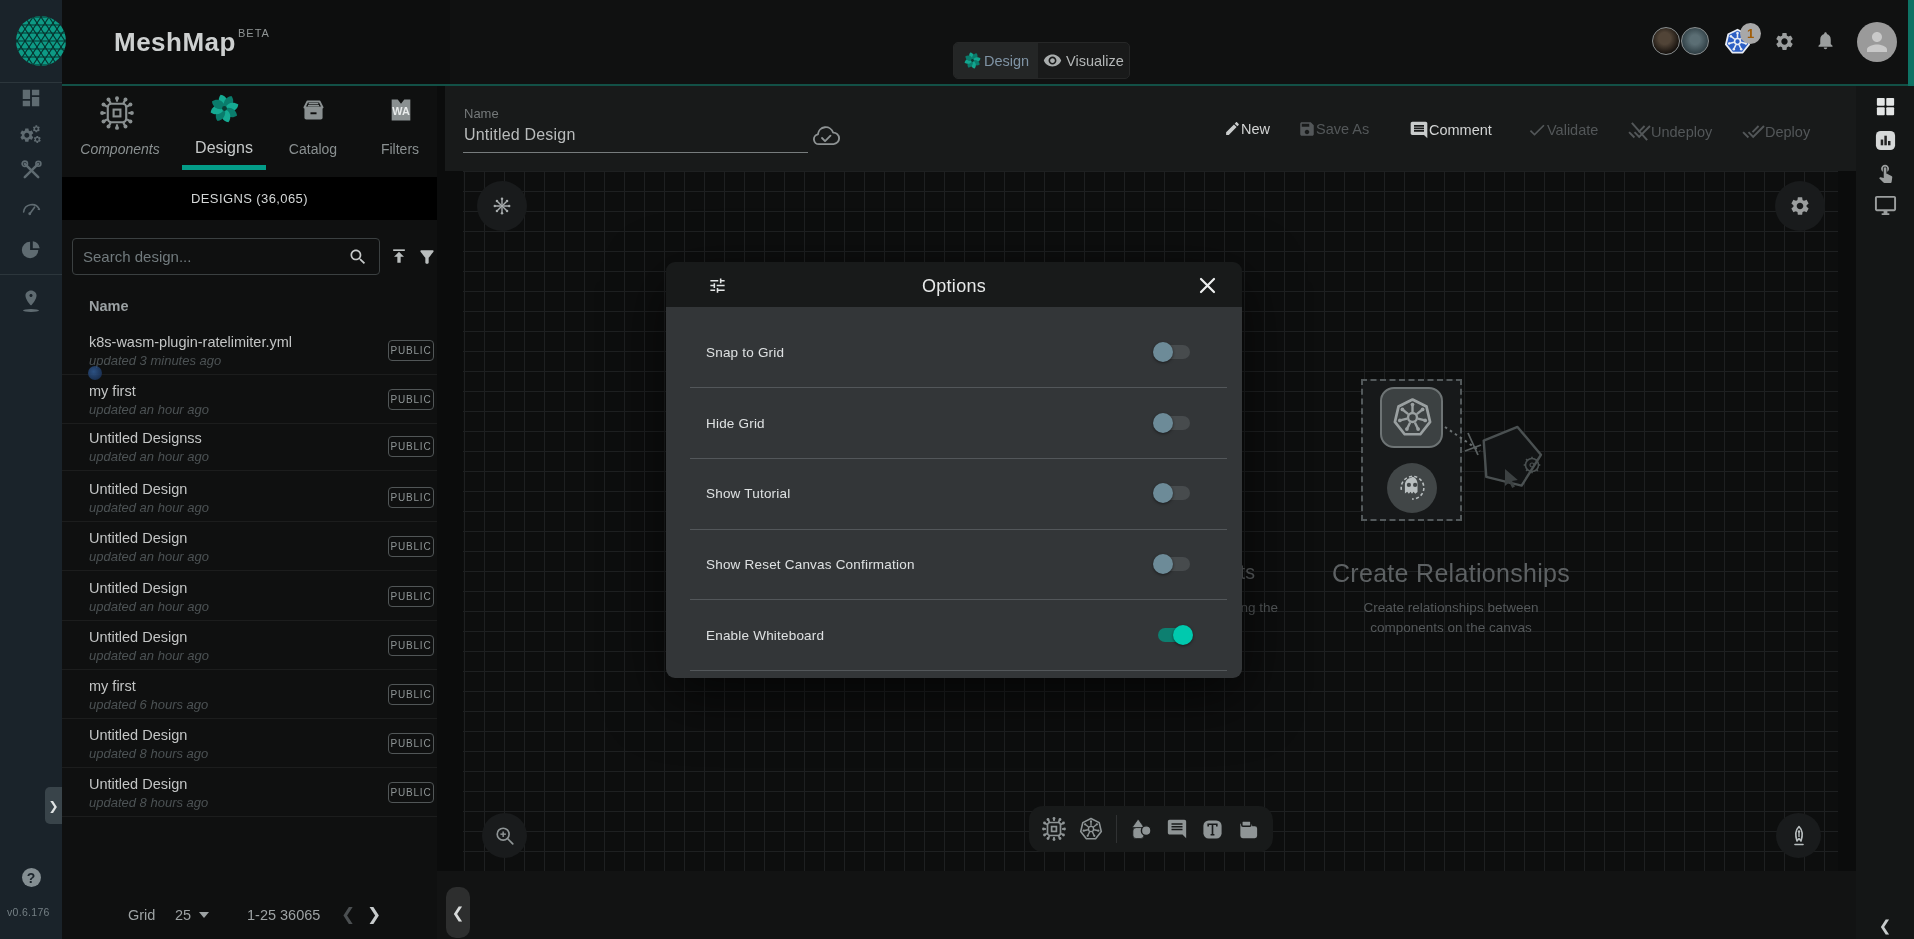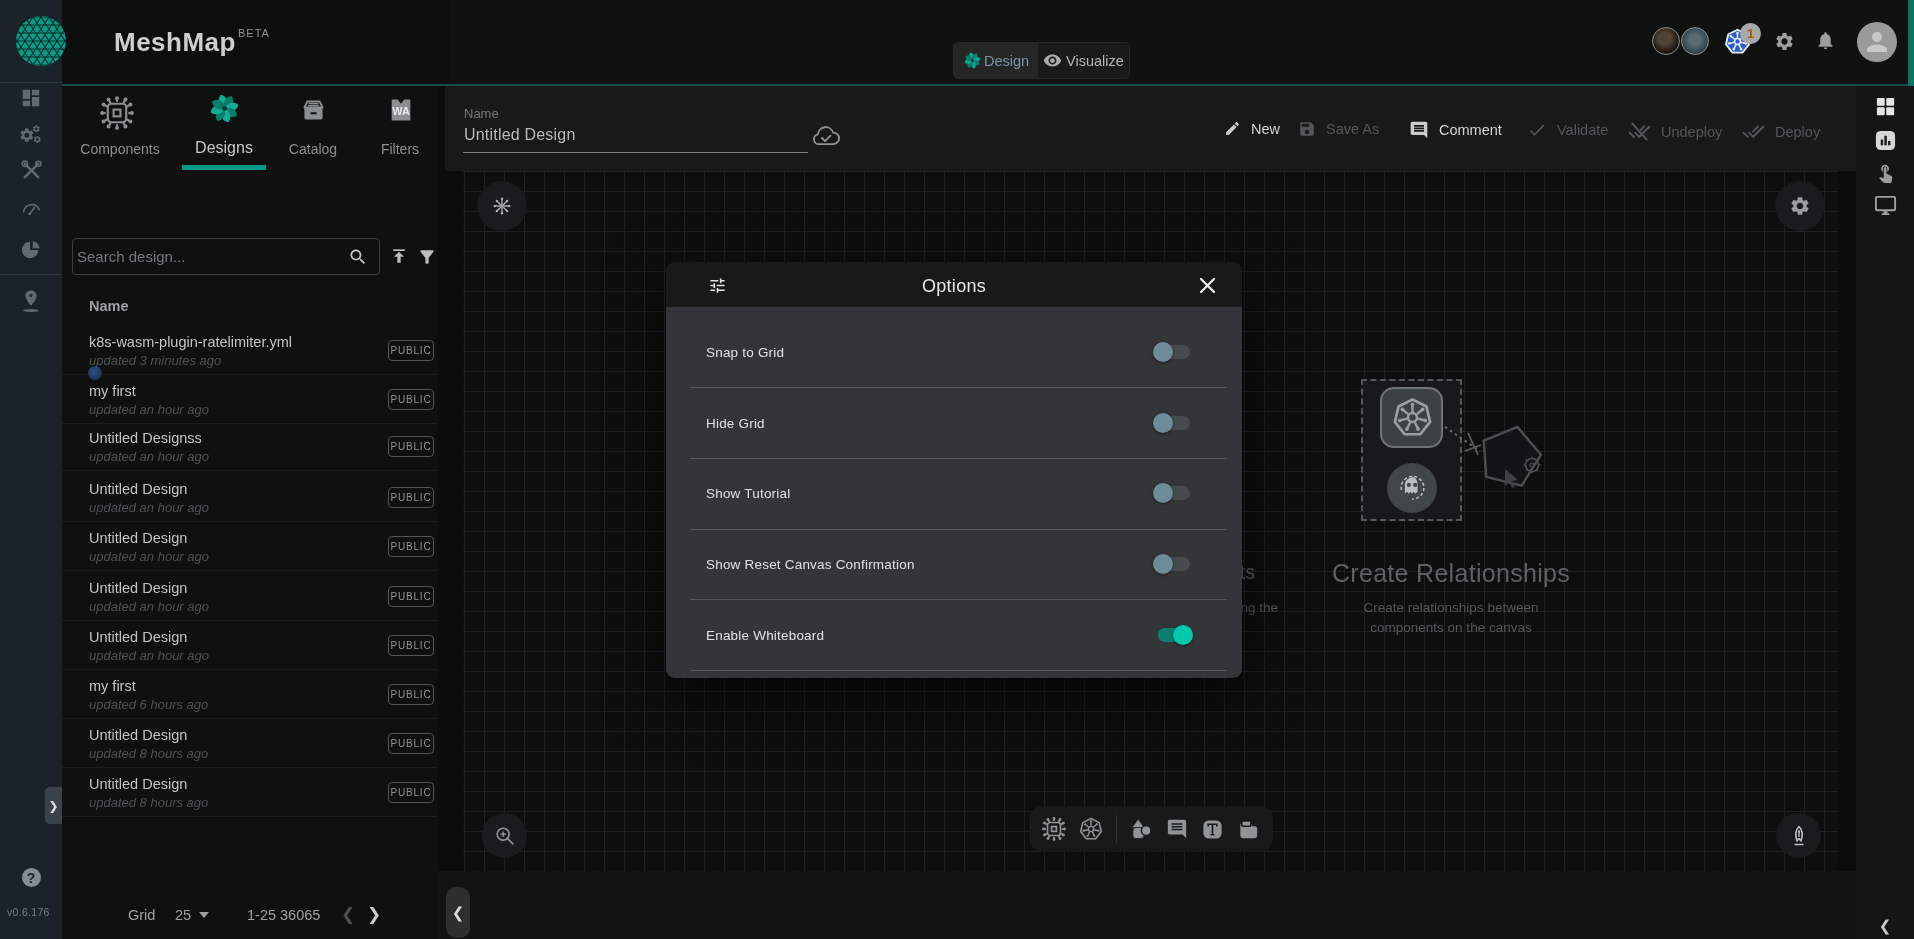--- a/index.html
+++ b/index.html
@@ -25,21 +25,21 @@
   .snIc { position:absolute; left:0; width:62px; display:flex; justify-content:center; }
   #snHandle { left:45px; top:787px; width:17px; height:37px; background:#39444a; border-radius:5px 0 0 5px; color:#dfe3e3; font-size:12px; display:flex; align-items:center; justify-content:center; }
   #vers { left:7px; top:906px; color:#747f84; font-size:10.5px; letter-spacing:0.3px;}
 
   
   #lpanel { left:62px; top:86px; width:375px; height:853px; background:#0f1010; }
   .tabIc { position:absolute; top:7px; }
   .tabLbl { position:absolute; top:55px; width:140px; text-align:center; color:#8a9091; font-size:14px; }
   #tabind { position:absolute; left:120px; top:79px; width:84px; height:4.5px; background:#039c88; }
   #designsbar { position:absolute; left:0; top:91px; width:375px; height:43px; background:#000; color:#d4d7d7; font-size:13px; letter-spacing:0.4px; display:flex; align-items:center; justify-content:center; }
-  #searchbox { position:absolute; left:10px; top:152px; width:308px; height:37px; border:1px solid #3b4041; border-radius:4px; color:#717a7d; font-size:15px; line-height:35px; padding-left:4px; }
+  #searchbox { position:absolute; left:10px; top:152px; width:308px; height:37px; border:1px solid #3b4041; border-radius:4px; color:#717a7d; font-size:15px; line-height:35px; padding-left:10px; }
   #nameHdr { position:absolute; left:27px; top:212px; color:#9ba1a3; font-size:14.5px; font-weight:bold; }
 
   .row { position:absolute; left:0; width:375px; height:49.2px; border-bottom:1px solid #1c1d1d; }
   .rname { position:absolute; left:27px; top:8px; color:#c3c5c5; font-size:14.5px; }
   .rsub { position:absolute; left:27px; top:27px; color:#4c5254; font-size:13px; font-style:italic; }
   .rbadge { position:absolute; left:326px; top:14px; width:46px; height:21px; border:1px solid #515657; border-radius:4px; color:#8f9596; font-size:10px; letter-spacing:0.8px; display:flex; align-items:center; justify-content:center; }
 
   #pgn { position:absolute; left:0; top:808px; width:375px; height:43px; color:#9da2a3; font-size:14.5px; }
   .pgt { position:absolute; top:13px; }
   #lpHandle { left:446px; top:887px; width:24px; height:51px; background:#2d2e2e; border-radius:10px; color:#d8dbdb; font-size:15px; display:flex; align-items:center; justify-content:center; }
@@ -53,21 +53,21 @@
   #gapR { left:1838px; top:171px; width:18px; height:768px; background:#0b0c0c; }
   #footerband { left:437px; top:871px; width:1477px; height:68px; background:#121313; }
   #rpanel { left:1856px; top:86px; width:58px; height:853px; background:#141616; }
   .rpIc { position:absolute; left:1856px; width:58px; display:flex; justify-content:center; }
 
   #nmLbl { left:464px; top:106px; color:#75797a; font-size:13px; }
   #nmVal { left:464px; top:126px; color:#b8bbbb; font-size:16px; letter-spacing:0.2px; }
   #nmUnd { left:463px; top:152px; width:345px; height:1px; background:#777c7d; }
   #cloudIc { left:811px; top:123px; }
 
-  .actBtn { position:absolute; top:120px; display:flex; align-items:center; gap:10px; font-size:14.5px; white-space:nowrap; }
+  .actBtn { position:absolute; top:120px; display:flex; align-items:center; font-size:14.5px; white-space:nowrap; }
   .bright { color:#d2d4d4; }
   .dim { color:#535759; }
 
   .circBtn { position:absolute; border-radius:50%; background:#191b1c; display:flex; align-items:center; justify-content:center; }
 
   
   #dashbox { left:1361px; top:379px; width:101px; height:142px; border:2px dashed #53595b; background:#17191a; }
   #k8sq { left:1380px; top:387px; width:63px; height:61px; background:#3c4142; border:2px solid #6e7475; border-radius:14px; display:flex; align-items:center; justify-content:center; }
   #sqc { left:1387px; top:463px; width:50px; height:50px; background:#414647; border-radius:50%; display:flex; align-items:center; justify-content:center; }
   #crTitle { left:1311px; top:559px; width:280px; text-align:center; color:#5d6163; font-size:25px; letter-spacing:0.3px; }
@@ -312,21 +312,21 @@
             <line x1="5" y1="16.5" x2="2.5" y2="18" stroke="#8a9091" stroke-width="1.5"></line>
             <circle cx="2.5" cy="18" r="1.4" fill="#8a9091"></circle>
             <line x1="20" y1="12" x2="22.5" y2="12" stroke="#8a9091" stroke-width="1.5"></line>
             <circle cx="22.5" cy="12" r="1.4" fill="#8a9091"></circle>
             <line x1="19" y1="7.5" x2="21.5" y2="6" stroke="#8a9091" stroke-width="1.5"></line>
             <circle cx="21.5" cy="6" r="1.4" fill="#8a9091"></circle>
             <line x1="19" y1="16.5" x2="21.5" y2="18" stroke="#8a9091" stroke-width="1.5"></line>
             <circle cx="21.5" cy="18" r="1.4" fill="#8a9091"></circle>
           </svg>
         </div>
-        <div class="tabLbl" style="left:-12px;">Components</div>
+        <div class="tabLbl" style="left:-12px;font-style:italic;">Components</div>
         <div class="tabIc" style="left:146px; top:6px;">
           <svg width="33" height="33" viewBox="0 0 32 32">
             <g transform="rotate(0 16 16)">
               <path d="M15.6 15.6 C10.5 13.5 8.6 7.5 12.2 2.6 C18 3.4 21 9.5 17.6 14.8 Z" fill="#15ab93"></path>
             </g>
             <g transform="rotate(45 16 16)">
               <path d="M15.6 15.6 C10.5 13.5 8.6 7.5 12.2 2.6 C18 3.4 21 9.5 17.6 14.8 Z" fill="#0a7c6c"></path>
             </g>
             <g transform="rotate(90 16 16)">
               <path d="M15.6 15.6 C10.5 13.5 8.6 7.5 12.2 2.6 C18 3.4 21 9.5 17.6 14.8 Z" fill="#15ab93"></path>
@@ -362,20 +362,21 @@
         <div class="tabLbl" style="left:181px;">Catalog</div>
         <div class="tabIc" style="left:325px; top:10px;">
           <svg width="28" height="28" viewBox="0 0 24 24" fill="none">
             <path d="M4 3 h5.2 L12 6.6 14.8 3 H20 v18 H4 Z" fill="#8a9091"></path>
             <text x="12" y="16.5" font-family="Liberation Sans, sans-serif" font-size="9.3" font-weight="bold" fill="#e8ebeb" text-anchor="middle">WA</text>
           </svg>
         </div>
         <div class="tabLbl" style="left:268px;">Filters</div>
         <div id="tabind"></div>
       </div>
+    <div id="designsbar">DESIGNS (36,065)</div>
     <div id="searchbox">Search design...</div>
     <div id="searchIcons">
         <div class="abs" style="left:286px; top:161px;">
           <svg width="20" height="20" viewBox="0 0 24 24" fill="none">
             <path d="M15.5 14h-.79l-.28-.27C15.41 12.59 16 11.11 16 9.5 16 5.91 13.09 3 9.5 3S3 5.91 3 9.5 5.91 16 9.5 16c1.61 0 3.09-.59 4.23-1.57l.27.28v.79l5 4.99L20.49 19l-4.99-5zm-6 0C7.01 14 5 11.99 5 9.5S7.01 5 9.5 5 14 7.01 14 9.5 11.99 14 9.5 14z" fill="#c6c9c9"></path>
           </svg>
         </div>
         <div class="abs" style="left:327px; top:160px;">
           <svg width="20" height="20" viewBox="0 0 24 24" fill="none">
             <rect x="5" y="4" width="14" height="2" fill="#b9bdbd"></rect>

